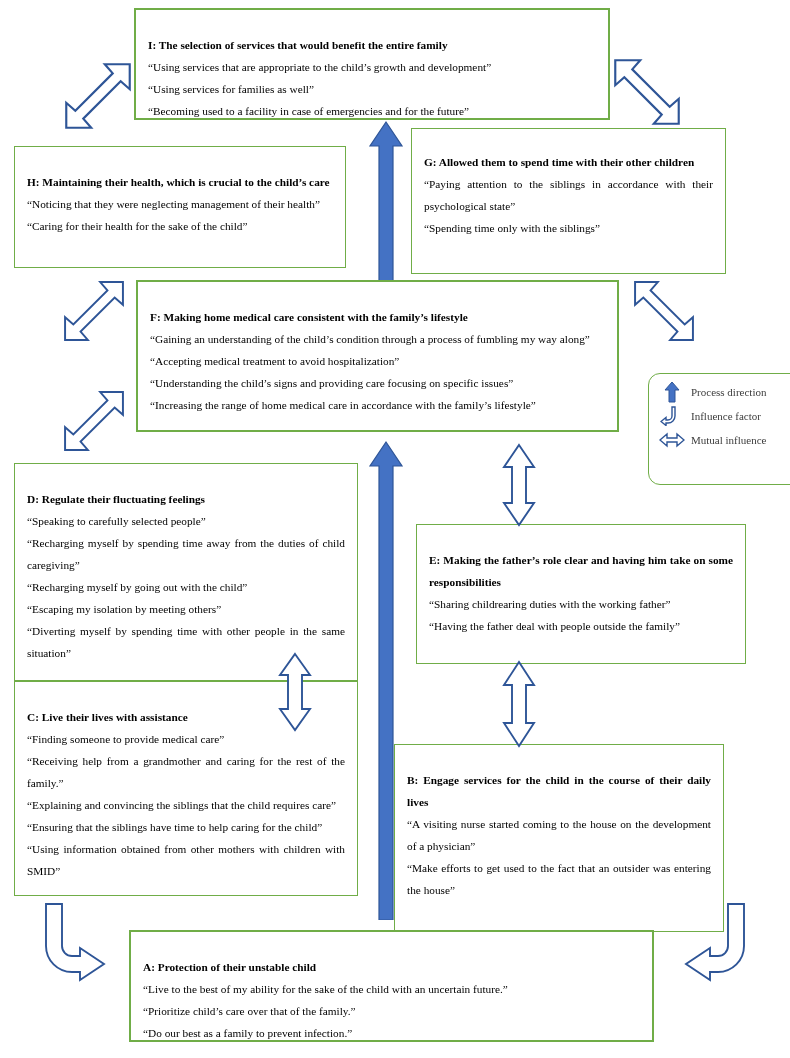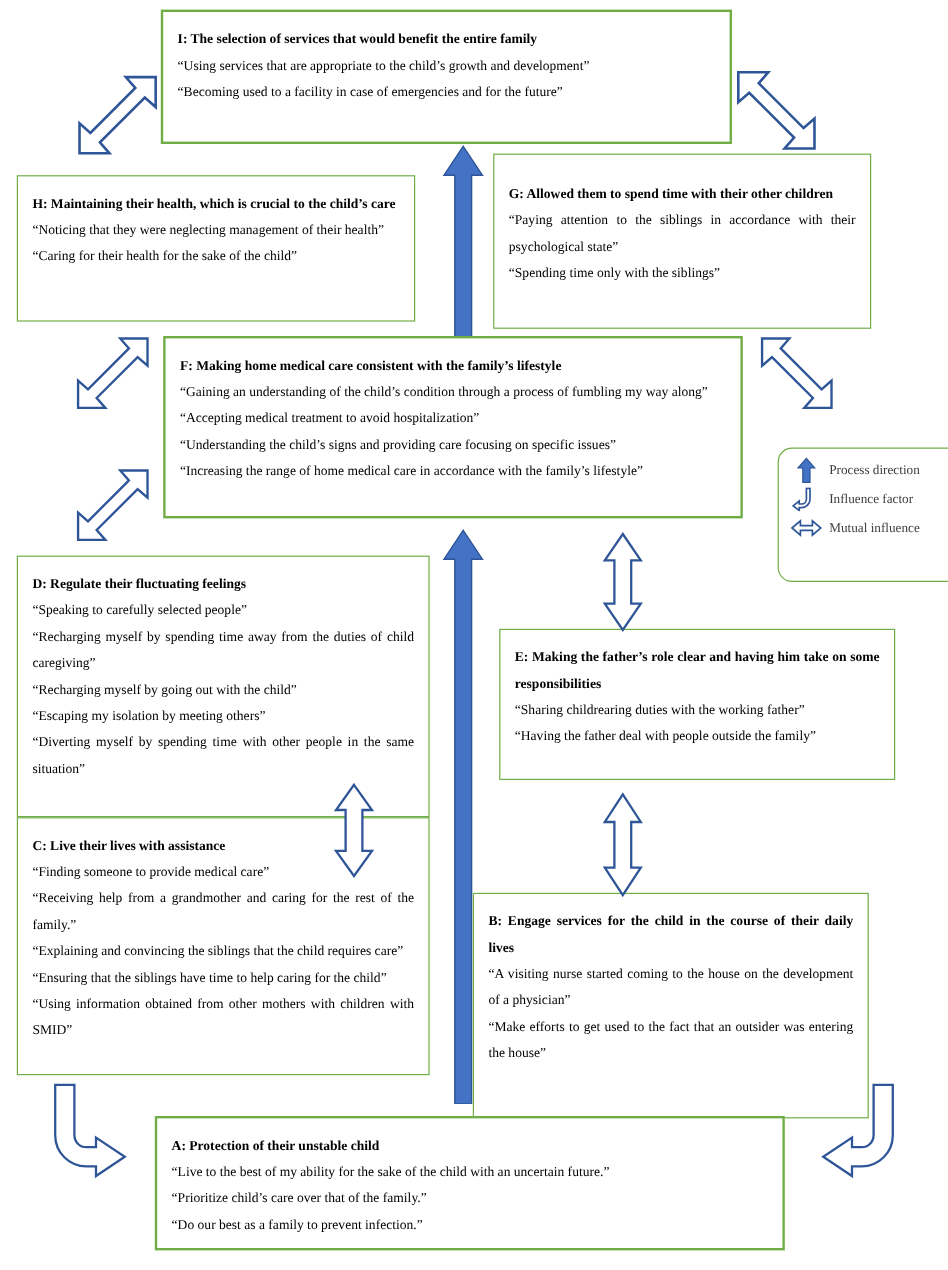--- a/index.html
+++ b/index.html
@@ -12,21 +12,21 @@
     color: #000000;
     position: relative;
     overflow: hidden;
   }
   #canvas { position: relative; width: 790px; height: 1058px; }
 
   .box {
     position: absolute;
     border: 2.5px solid #70AD47;
     background: #ffffff;
-    padding: 12px 12px 8px 12px;
+    padding: 24px 12px 8px 12px;
     z-index: 3;
   }
   .box.thin { border-width: 1.5px; }
   .box-title {
     font-weight: bold;
     font-size: 11.3px;
     line-height: 1.95;
     margin: 0 0 0 0;
   }
   .box-title.just { text-align: justify; text-align-last: left; }
@@ -135,20 +135,21 @@
       <g transform="translate(82,0) scale(-1,1)">
         <path d="M 18,2 L 18,44 A 26,26 0 0 0 44,70 L 52,70 L 52,78 L 76,62 L 52,46 L 52,54 L 44,54
                  A 10,10 0 0 1 34,44 L 34,2 Z" fill="#ffffff" stroke="#2E5597" stroke-width="1.9" stroke-linejoin="miter"></path>
       </g>
     </svg>
   </div>
 
   <div class="box" style="left:134px; top:8px; width:476px; height:112px;">
     <div class="box-title">I: The selection of services that would benefit the entire family</div>
     <div class="quote">“Using services that are appropriate to the child’s growth and development”</div>
+    <div class="quote">“Using services for families as well”</div>
     <div class="quote">“Becoming used to a facility in case of emergencies and for the future”</div>
   </div>
 
   <div class="box thin" style="left:14px; top:146px; width:332px; height:122px;">
     <div class="box-title just">H: Maintaining their health, which is crucial to the child’s care</div>
     <div class="quote">“Noticing that they were neglecting management of their health”</div>
     <div class="quote">“Caring for their health for the sake of the child”</div>
   </div>
 
   <div class="box thin" style="left:411px; top:128px; width:315px; height:146px; padding-top:22px;">
@@ -204,21 +205,21 @@
 
   <div class="box thin" style="left:14px; top:681px; width:344px; height:215px;">
     <div class="box-title">C: Live their lives with assistance</div>
     <div class="quote">“Finding someone to provide medical care”</div>
     <div class="quote just">“Receiving help from a grandmother and caring for the rest of the family.”</div>
     <div class="quote">“Explaining and convincing the siblings that the child requires care”</div>
     <div class="quote">“Ensuring that the siblings have time to help caring for the child”</div>
     <div class="quote just">“Using information obtained from other mothers with children with SMID”</div>
   </div>
 
-  <div class="box thin" style="left:416px; top:524px; width:330px; height:126px;">
+  <div class="box thin" style="left:416px; top:524px; width:330px; height:140px;">
     <div class="box-title just">E: Making the father’s role clear and having him take on some responsibilities</div>
     <div class="quote">“Sharing childrearing duties with the working father”</div>
     <div class="quote">“Having the father deal with people outside the family”</div>
   </div>
 
   <div class="box thin" style="left:394px; top:744px; width:330px; height:188px;">
     <div class="box-title just">B: Engage services for the child in the course of their daily lives</div>
     <div class="quote just">“A visiting nurse started coming to the house on the development of a physician”</div>
     <div class="quote just">“Make efforts to get used to the fact that an outsider was entering the house”</div>
   </div>

